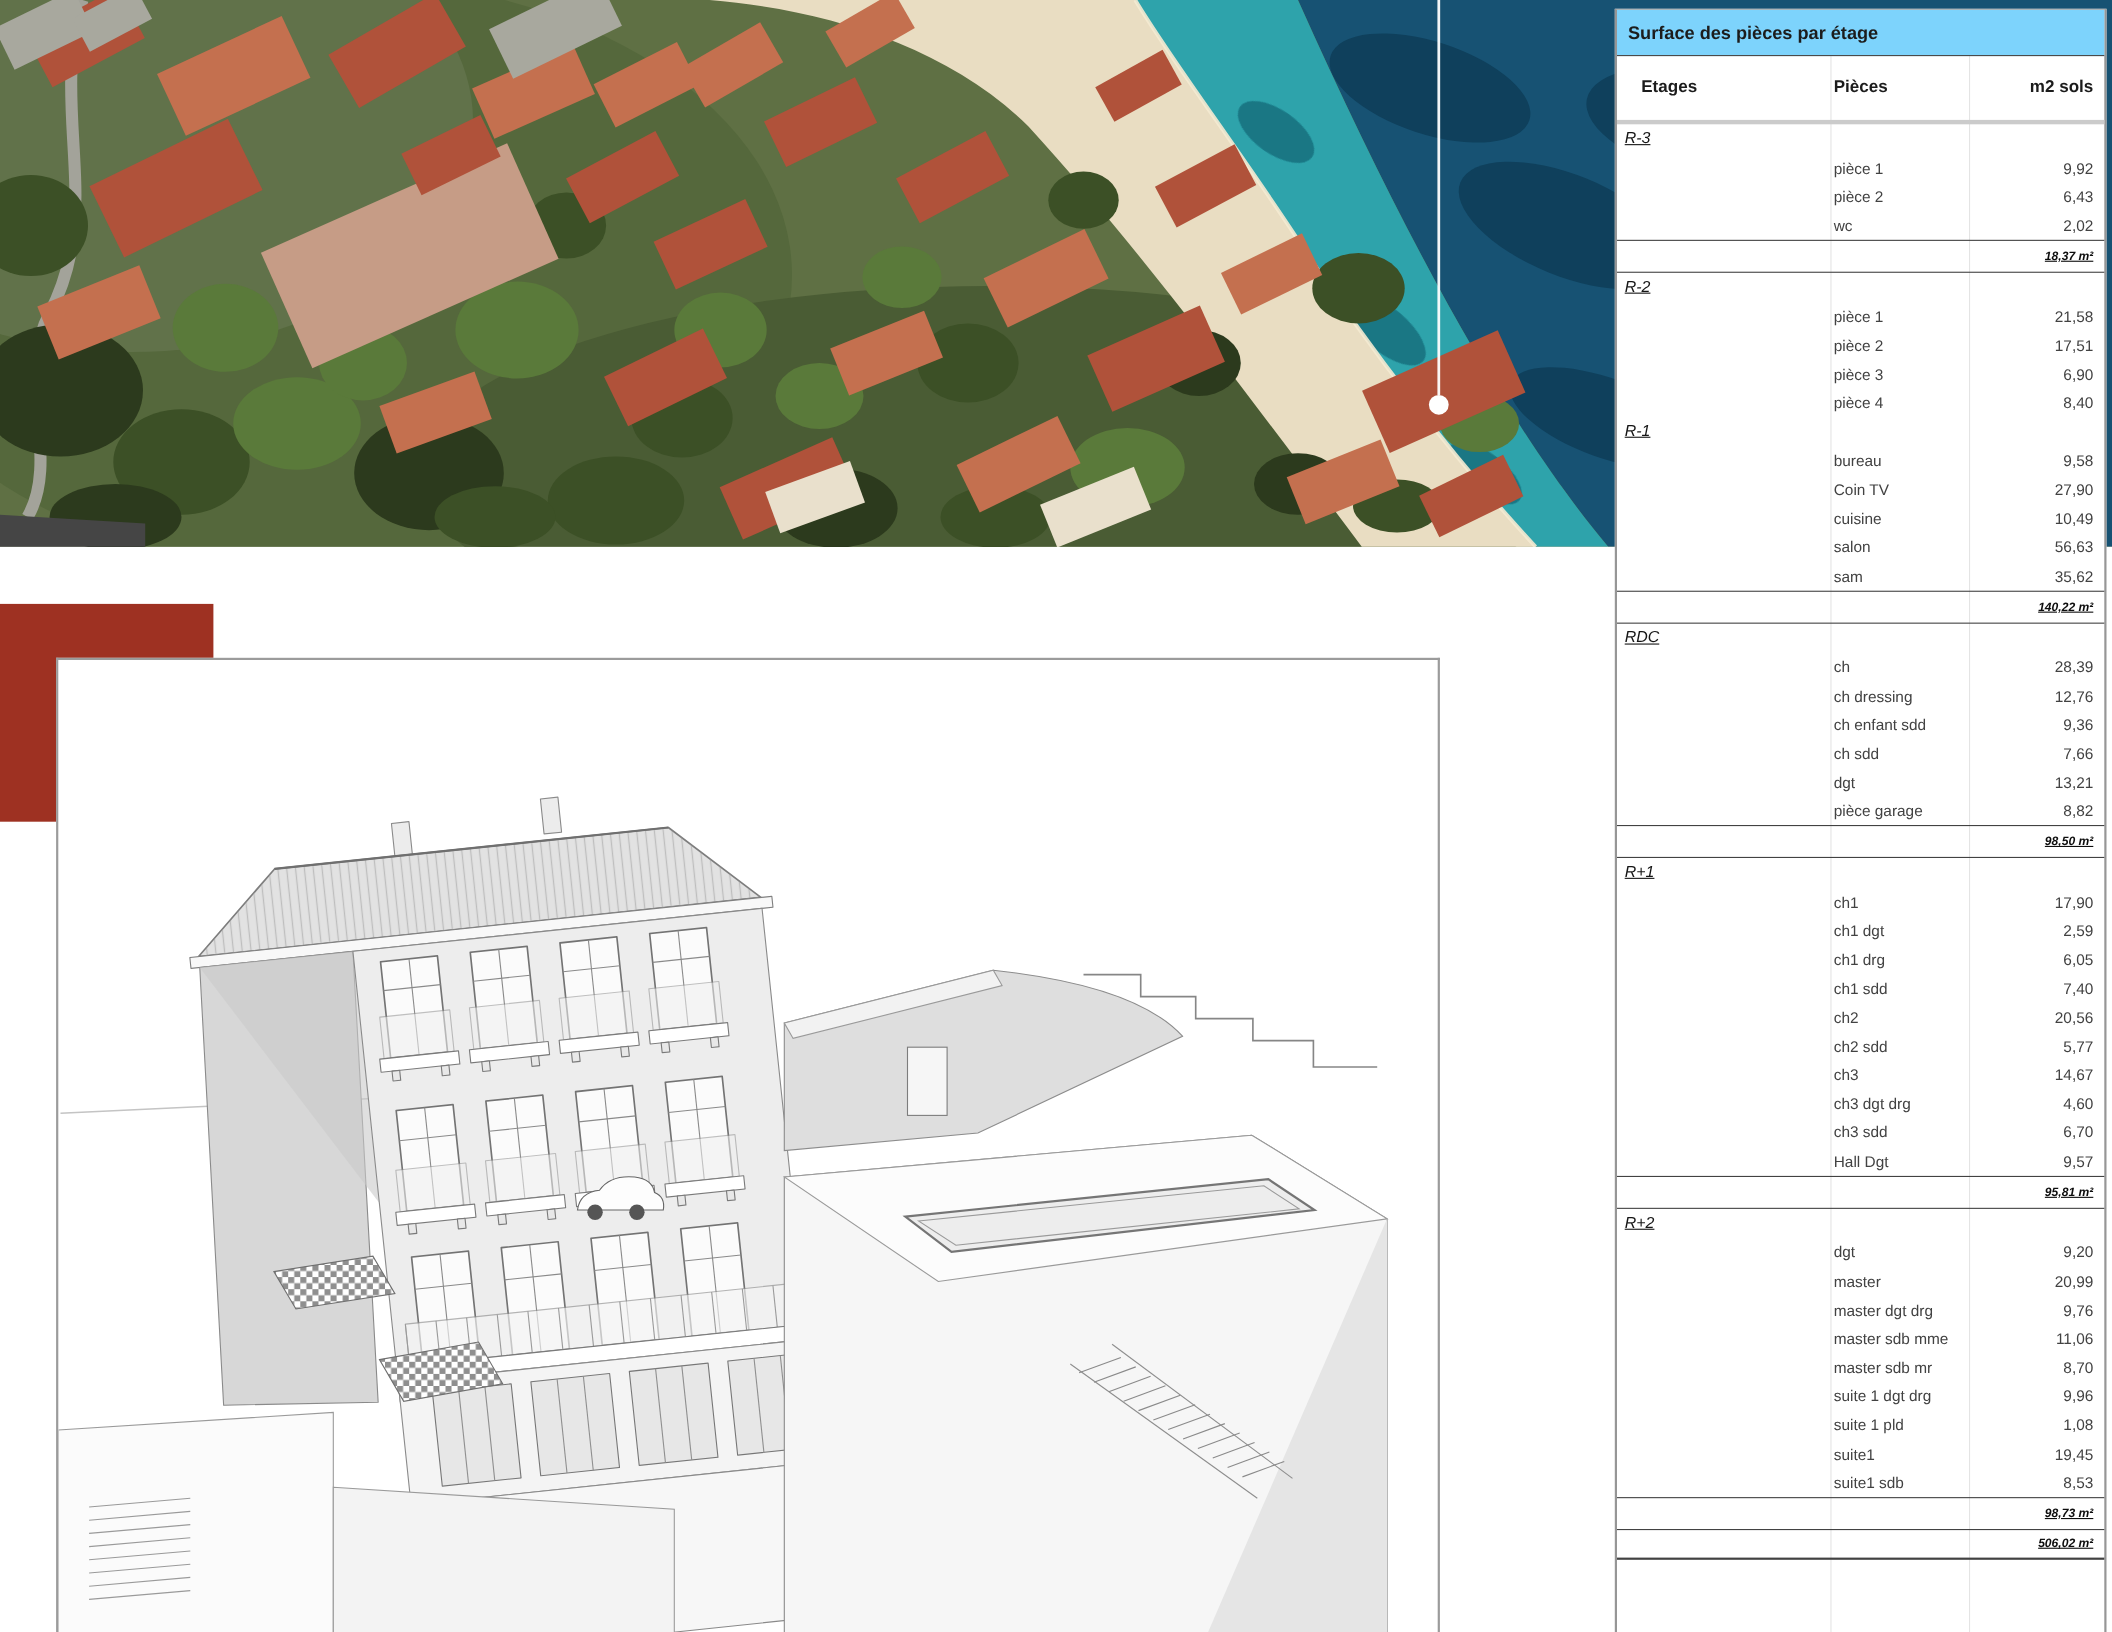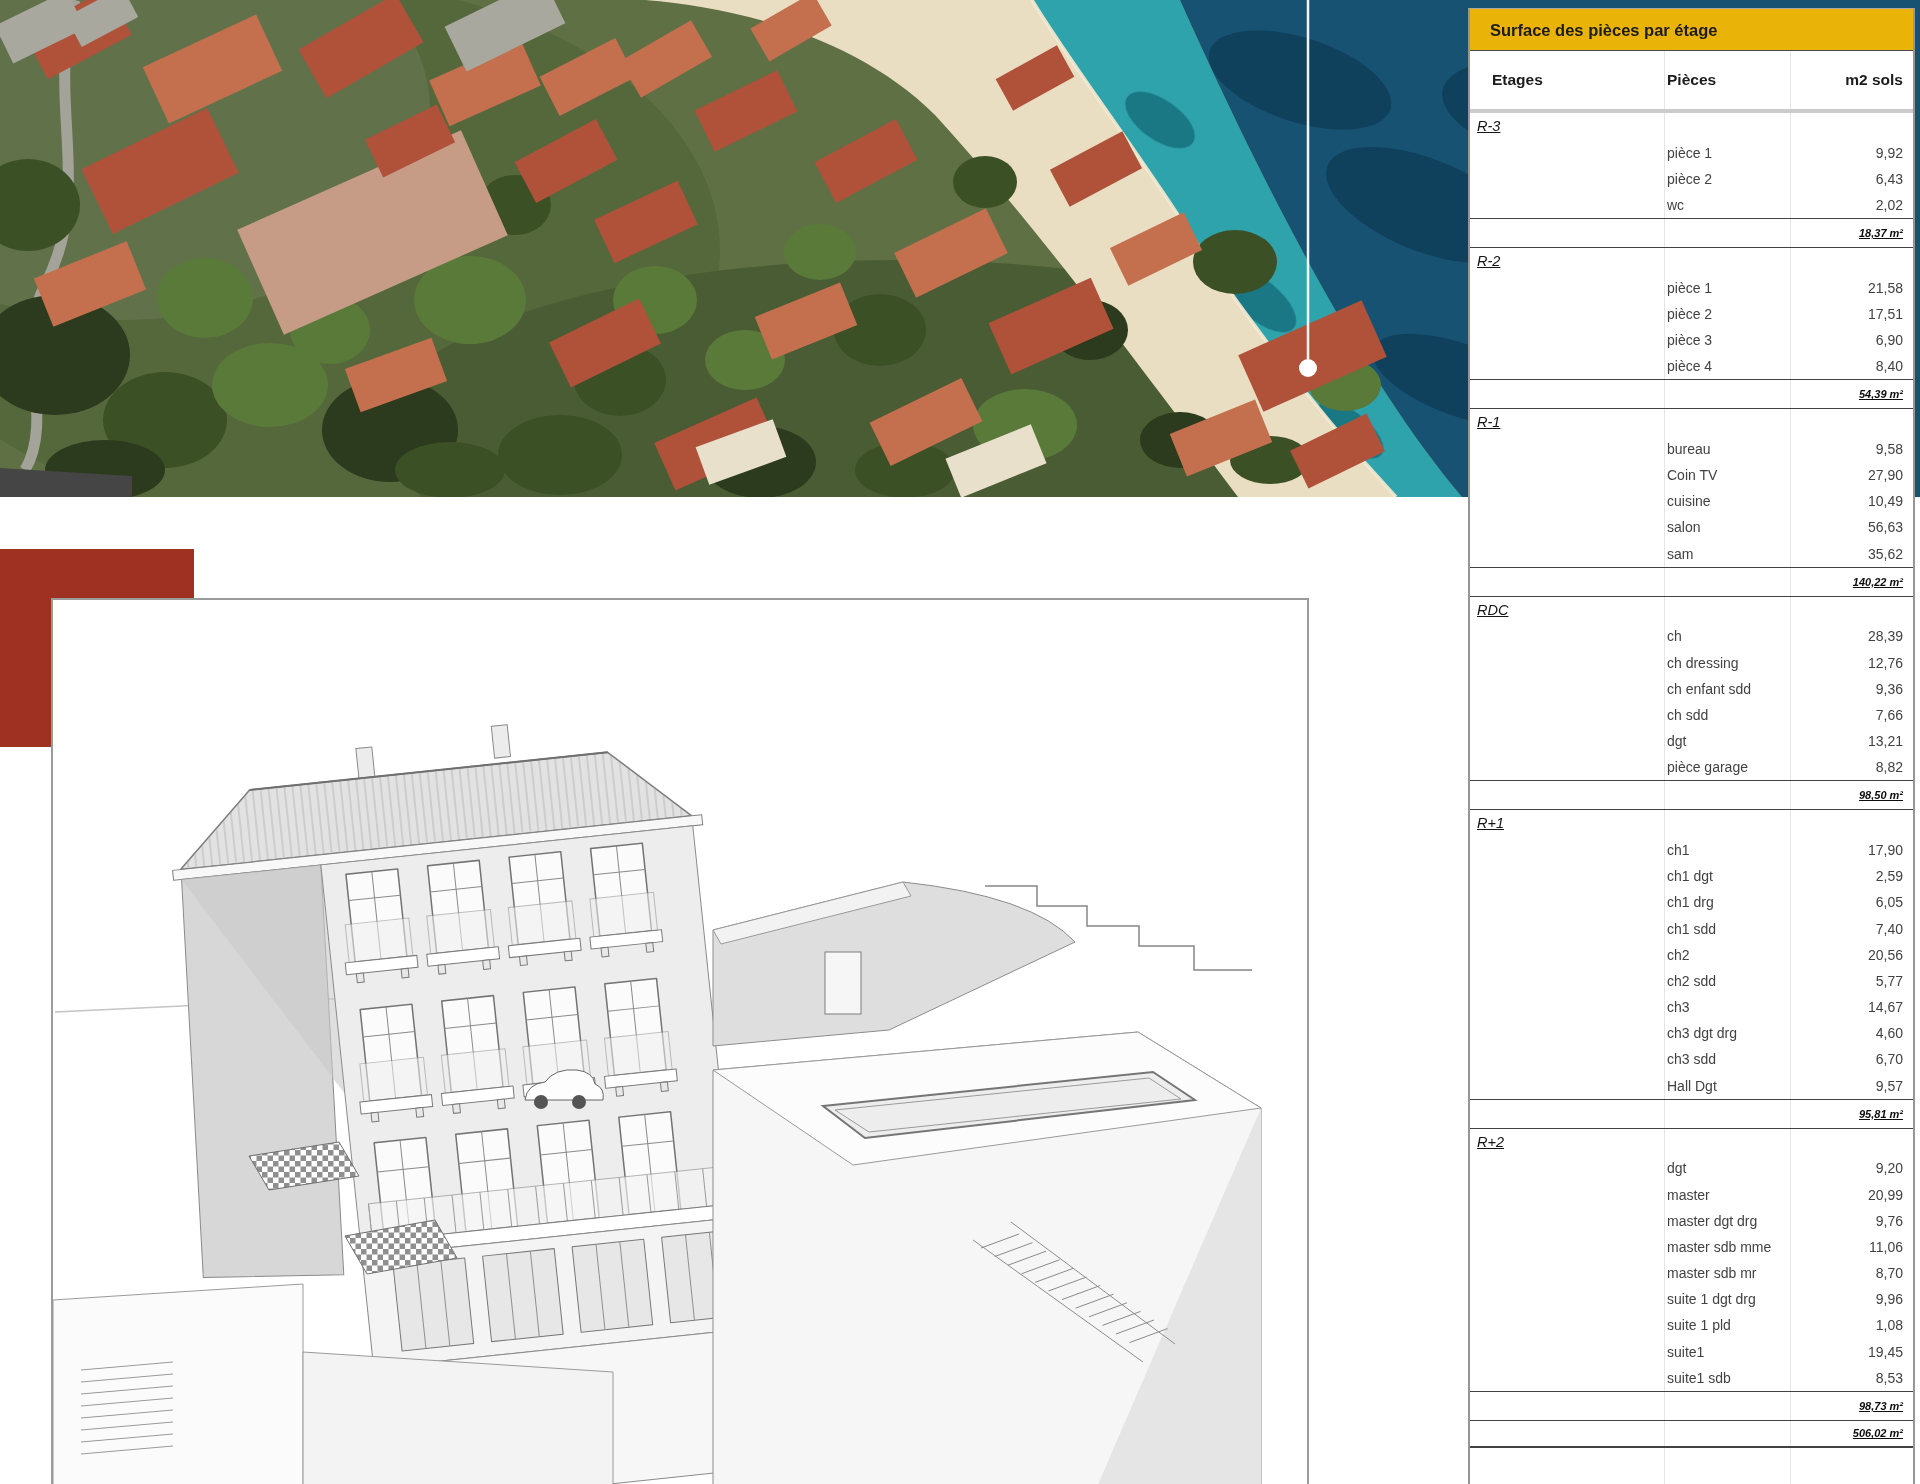--- a/index.html
+++ b/index.html
@@ -15,22 +15,22 @@
 
   
   .drawing-frame{position:absolute;left:51px;top:598px;width:1258px;height:900px;background:#ffffff;
     border:2px solid #9b9b9b;border-bottom:none;overflow:hidden;}
 
   
   .panel{position:absolute;left:1468px;top:8px;width:447px;height:1476px;background:#ffffff;
     border-left:2px solid #969696;border-right:2px solid #969696;border-top:1px solid #a8a8a8;
     color:#1c1c1c;}
   .col-line{position:absolute;top:42px;bottom:0;width:1px;background:#e4e4e4;}
-  .panel-title{position:relative;height:42px;line-height:42px;padding-left:20px;font-size:16.5px;
-    font-weight:bold;border-bottom:1.5px solid #4a4a4a;background:#eab308;}
+  .panel-title{position:relative;height:42px;line-height:42px;padding-left:10px;font-size:16.5px;
+    font-weight:bold;border-bottom:1.5px solid #4a4a4a;background:#7dd3fc;}
   .cols-header{position:relative;height:62px;border-bottom:4px solid #cbcbcb;font-weight:bold;font-size:15.5px;}
   .cols-header .c-etages{position:absolute;left:22px;top:50%;transform:translateY(-50%);}
   .cols-header .c-pieces{position:absolute;left:197px;top:50%;transform:translateY(-50%);}
   .cols-header .c-m2{position:absolute;right:10px;top:50%;transform:translateY(-50%);}
   .floor-label{height:26.5px;line-height:26.5px;padding-left:7px;font-style:italic;
     text-decoration:underline;font-size:14.5px;color:#151515;position:relative;}
   .room-row{height:26.2px;position:relative;font-size:14px;color:#424242;}
   .room-name{position:absolute;left:197px;top:50%;transform:translateY(-50%);}
   .room-value{position:absolute;right:10px;top:50%;transform:translateY(-50%);}
   .subtotal-row{height:30px;border-top:1.5px solid #424242;border-bottom:1.5px solid #424242;position:relative;}
@@ -384,23 +384,20 @@
           <span class="room-value">17,51</span>
         </div>
         <div class="room-row">
           <span class="room-name">pièce 3</span>
           <span class="room-value">6,90</span>
         </div>
         <div class="room-row">
           <span class="room-name">pièce 4</span>
           <span class="room-value">8,40</span>
         </div>
-        <div class="subtotal-row">
-          <span class="subtotal-value">54,39 m²</span>
-        </div>
       </div>
       <div>
         <div class="floor-label">R-1</div>
         <div class="room-row">
           <span class="room-name">bureau</span>
           <span class="room-value">9,58</span>
         </div>
         <div class="room-row">
           <span class="room-name">Coin TV</span>
           <span class="room-value">27,90</span>

